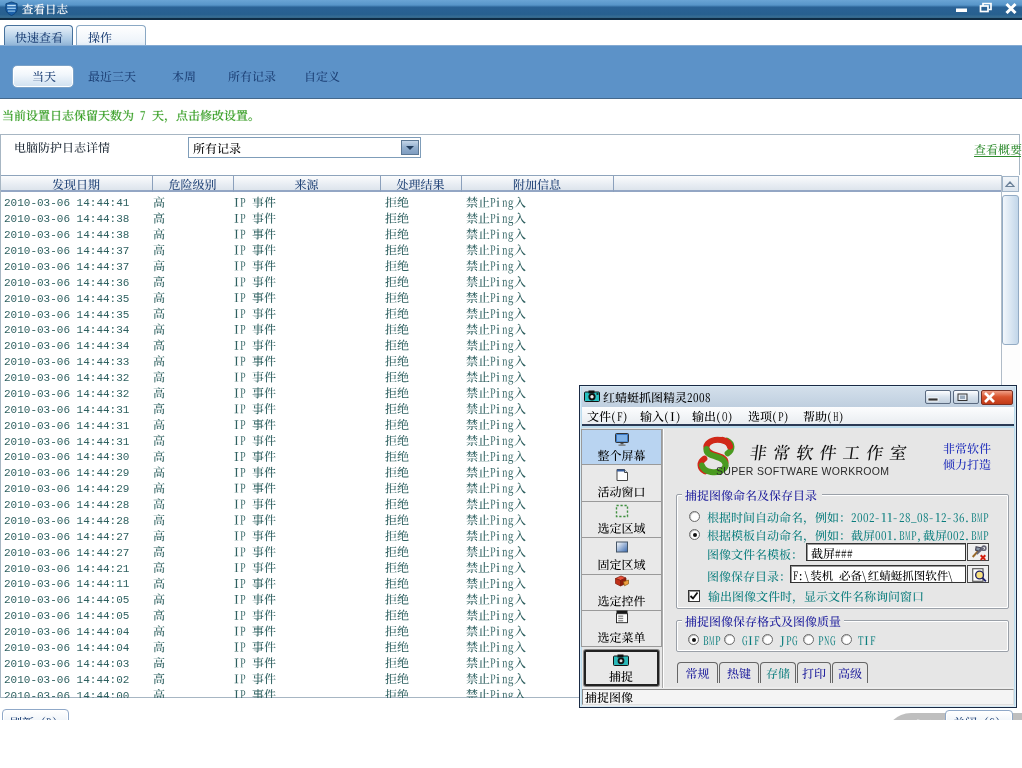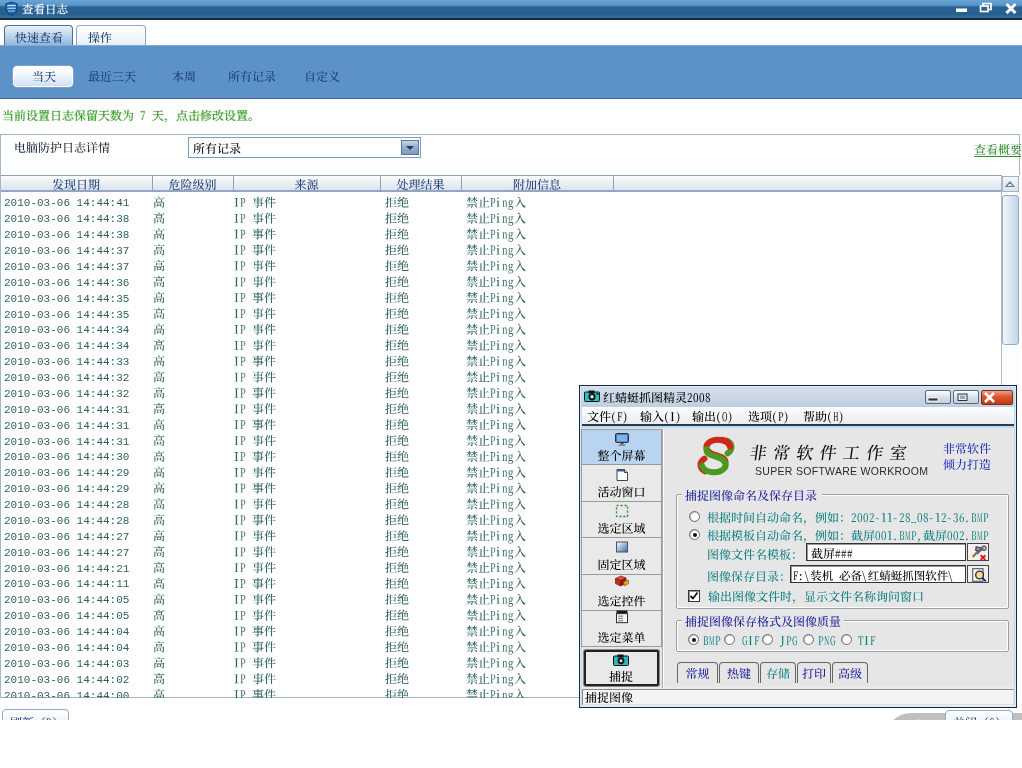--- a/index.html
+++ b/index.html
@@ -132,21 +132,21 @@
     <div style="position:absolute;left:582px;top:687px;width:432px;height:19px;background:#ececec;"></div>
     <div style="position:absolute;left:582px;top:689px;width:432px;height:16px;background:#f4f4f4;border:1px solid #8a8a8a;border-right-color:#e0e0e0;border-bottom-color:#e0e0e0;"></div>
     <div style="position:absolute;left:662px;top:429px;width:2px;height:259px;background:#aaa;border-right:1px solid #fff;"></div>
     <svg style="position:absolute;left:693px;top:436px;width:46px;height:40px;" viewBox="0 0 46 40">
       <path d="M34 4.5 C40 7.5 40 14 34.5 17.5" fill="none" stroke="#4a9a20" stroke-width="5.8" stroke-linecap="round"></path>
       <path d="M12 35.5 C6 32.5 6 26 11.5 22.5" fill="none" stroke="#d02818" stroke-width="5.8" stroke-linecap="round"></path>
       <path d="M37 10.5 C35 3.5 22 1.5 16 6.5 C11 10.5 13.5 16.5 22 19 C30 21.3 33 23 32.5 27" fill="none" stroke="#d02818" stroke-width="6" stroke-linecap="round"></path>
       <path d="M9 29.5 C11 36.5 24 38.5 30 33.5 C35 29.5 32.5 23.5 24 21 C16 18.7 13 17 13.5 13" fill="none" stroke="#4a9a20" stroke-width="6" stroke-linecap="round"></path>
       <path d="M37 10.5 C36.5 7.5 33.5 4.8 29.5 3.8" fill="none" stroke="#d02818" stroke-width="6" stroke-linecap="round"></path>
     </svg>
-    <div style="position:absolute;left:755px;top:465px;font:10.5px 'Liberation Sans';color:#2b2b2b;letter-spacing:0.3px;">SUPER SOFTWARE WORKROOM</div>
+    <div style="position:absolute;left:716px;top:465px;font:10.5px 'Liberation Sans';color:#2b2b2b;letter-spacing:0.3px;">SUPER SOFTWARE WORKROOM</div>
     <div style="position:absolute;left:676px;top:494px;width:333px;height:115px;border:1px solid #9aa0a8;border-radius:2px;box-shadow:1px 1px 0 #fff inset, -1px -1px 0 #fff inset;"></div>
     <div style="position:absolute;left:682px;top:487px;width:140px;height:14px;background:#e6e6e6;"></div>
     <div style="position:absolute;left:689px;top:511px;width:11px;height:11px;background:#fff;border:1px solid #6a6a6a;border-radius:50%;box-shadow:0.5px 0.5px 1px rgba(0,0,0,0.4) inset;"></div>
     <div style="position:absolute;left:689px;top:529px;width:11px;height:11px;background:#fff;border:1px solid #6a6a6a;border-radius:50%;box-shadow:0.5px 0.5px 1px rgba(0,0,0,0.4) inset;"></div>
     <div style="position:absolute;left:692.5px;top:532.5px;width:4px;height:4px;background:#111;border-radius:50%;"></div>
     <div style="position:absolute;left:806px;top:543px;width:160px;height:18px;background:#fff;border:1px solid #333;box-shadow:1px 1px 0 #999 inset;"></div>
     <div style="position:absolute;left:967px;top:543px;width:22px;height:18px;background:#f0f0f0;border:1px solid #444;"></div>
     <svg style="position:absolute;left:971px;top:545px;width:16px;height:16px;" viewBox="0 0 14 14">
       <path d="M1.5 10.5 L6.5 5" stroke="#9a6a2a" stroke-width="1.7"></path>
       <path d="M4.5 1.5 L9 2.5 L7 5.5 L4 4.5 Z" fill="#8a97a8" stroke="#445"></path>

